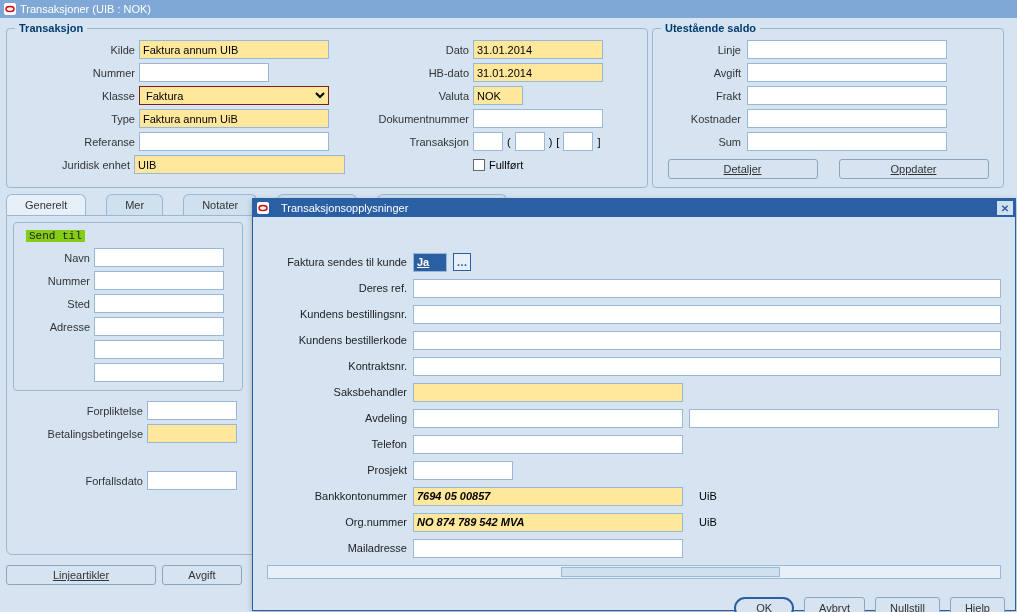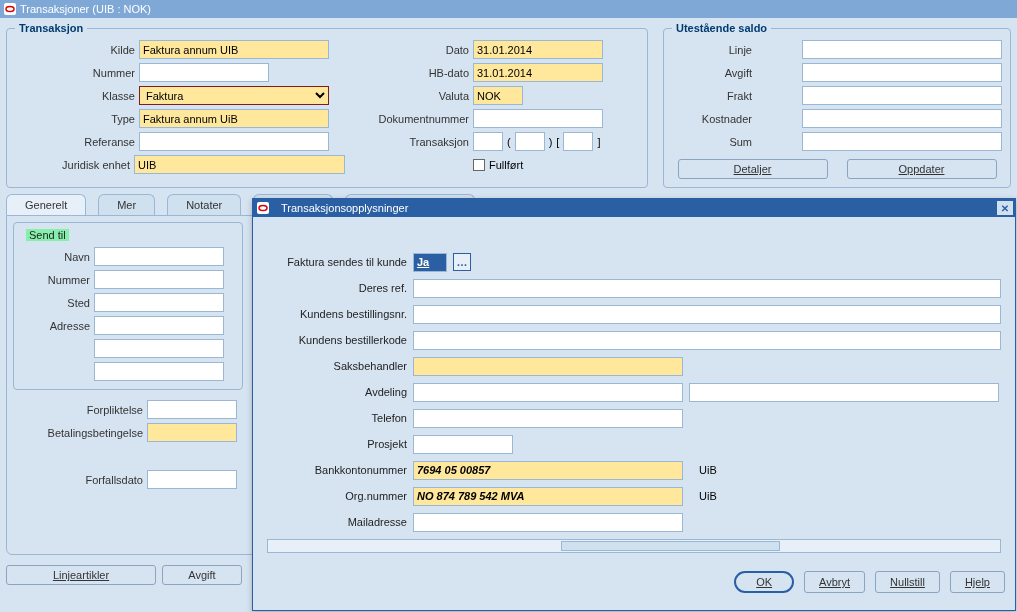--- a/index.html
+++ b/index.html
@@ -6,53 +6,53 @@
   body { margin: 0; background: #d6e4f2; width: 1017px; height: 612px; overflow: hidden; position: relative; }
 
   .main-window { position: absolute; left: 0; top: 0; width: 1017px; height: 612px; background: #d6e4f2; }
   .main-titlebar { background: #7fa8d6; color: #fff; height: 18px; line-height: 18px; padding-left: 4px; display: flex; align-items: center; gap: 4px; }
   .oracle-icon { width: 12px; height: 12px; background: #fff; border-radius: 2px; display: inline-flex; align-items: center; justify-content: center; }
   .oracle-icon svg { width: 10px; height: 10px; }
 
   fieldset { border: 1px solid #9bb7d6; border-radius: 4px; margin: 0; padding: 4px 8px 8px 8px; }
   legend { color: #003b6f; font-weight: bold; padding: 0 4px; }
 
-  .top-area { display: flex; gap: 15px; padding: 4px 6px 0 6px; }
+  .top-area { display: flex; gap: 4px; padding: 4px 6px 0 6px; }
   .fs-transaksjon { width: 640px; }
   .fs-saldo { width: 352px; }
 
   .row { display: flex; align-items: center; height: 23px; gap: 4px; }
   .lbl { text-align: right; color: #333; }
   .lbl-l { width: 120px; }
   .lbl-m { width: 120px; }
   .lbl-s { width: 80px; }
 
   input.fld { height: 19px; border: 1px solid #9bb7d6; background: #fff; padding: 1px 3px; }
   input.fld.yellow { background: #ffe79c; }
   input.fld.sel { background: #2b5fa4; color: #fff; }
   input.tiny { width: 30px; }
 
   .trans-cols { display: flex; gap: 4px; }
   .trans-col { flex: 0 0 auto; }
 
-  .saldo-row { display: flex; align-items: center; justify-content: space-between; height: 23px; gap: 6px; }
+  .saldo-row { display: flex; align-items: center; justify-content: flex-start; height: 23px; gap: 6px; }
   .saldo-row input { width: 200px; }
 
   .btn { border: 1px solid #8aa4c2; background: #d6e4f2; padding: 3px 14px; border-radius: 3px; cursor: pointer; color: #333; }
   .btn .u { text-decoration: underline; }
 
   .btn-row { display: flex; gap: 8px; margin-top: 6px; justify-content: space-around; }
 
   .tabs { display: flex; margin: 6px 6px 0 6px; }
-  .tab { border: 1px solid #9bb7d6; border-bottom: none; padding: 4px 18px; background: #cfe0ef; border-radius: 6px 6px 0 0; margin-right: 12px; cursor: pointer; color: #333; }
+  .tab { border: 1px solid #9bb7d6; border-bottom: none; padding: 4px 18px; background: #cfe0ef; border-radius: 6px 6px 0 0; margin-right: 20px; cursor: pointer; color: #333; }
   .tab.active { background: #e7f0f9; }
 
   .tab-body { border: 1px solid #9bb7d6; margin: 0 6px 6px 6px; background: #d6e4f2; padding: 6px; border-radius: 0 6px 6px 6px; }
   .fs-sendtil { border: 1px solid #9bb7d6; border-radius: 4px; padding: 6px; margin-bottom: 8px; }
-  .fs-sendtil .legend { color: #222; margin: -12px 0 4px 6px; background: #86efac; display: inline-block; padding: 0 3px; }
+  .fs-sendtil .legend { color: #222; margin: -12px 0 4px 6px; background: #84cc16; display: inline-block; padding: 0 3px; font-family: Liberation Mono, monospace; }
 
   .bottom-btns { display: flex; gap: 6px; padding: 4px 6px; }
 
   
   .dialog { position: absolute; left: 252px; top: 198px; width: 764px; height: 413px; background: #d6e4f2; border: 1px solid #2b5fa4; box-shadow: 0 2px 6px rgba(0,0,0,.25); }
   .dlg-titlebar { background: #2b5fa4; color: #fff; height: 18px; display: flex; align-items: center; padding-left: 4px; gap: 12px; }
   .dlg-close { margin-left: auto; width: 16px; height: 14px; background: #cfe0ef; color: #2b5fa4; display: flex; align-items: center; justify-content: center; margin-right: 2px; cursor: pointer; font-weight: bold; font-size: 10px; }
   .dlg-body { padding: 32px 14px 6px 14px; }
   .dlg-row { display: flex; align-items: center; height: 26px; gap: 6px; }
   .dlg-lbl { width: 140px; text-align: right; color: #222; }
@@ -261,20 +261,24 @@
       </div>
     <div class="dlg-row">
         <span class="dlg-lbl">Kundens bestillingsnr.</span>
       <input class="fld wfull" style="">
       </div>
     <div class="dlg-row">
         <span class="dlg-lbl">Kundens bestillerkode</span>
       <input class="fld wfull" style="">
       </div>
     <div class="dlg-row">
+        <span class="dlg-lbl">Kontraktsnr.</span>
+      <input class="fld wfull" style="">
+      </div>
+    <div class="dlg-row">
         <span class="dlg-lbl">Saksbehandler</span>
       <input class="fld yellow w270" style="">
       </div>
     <div class="dlg-row">
         <span class="dlg-lbl">Avdeling</span>
       <input class="fld w270" style="">
       <input class="fld" style="width: 310px;">
       </div>
     <div class="dlg-row">
         <span class="dlg-lbl">Telefon</span>

